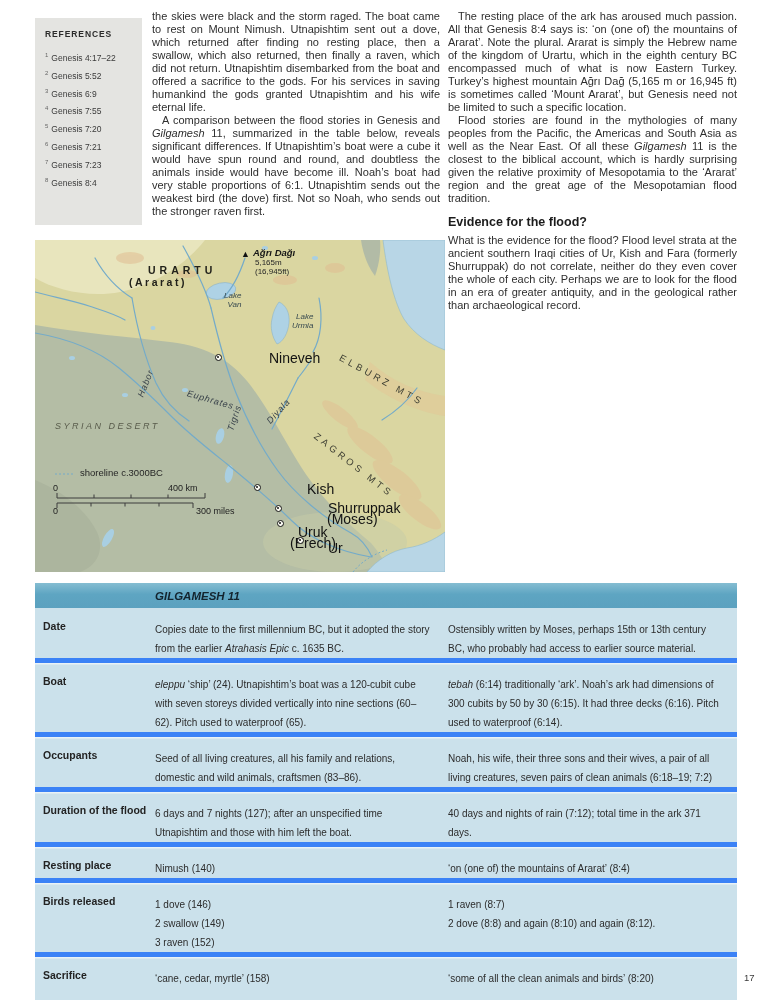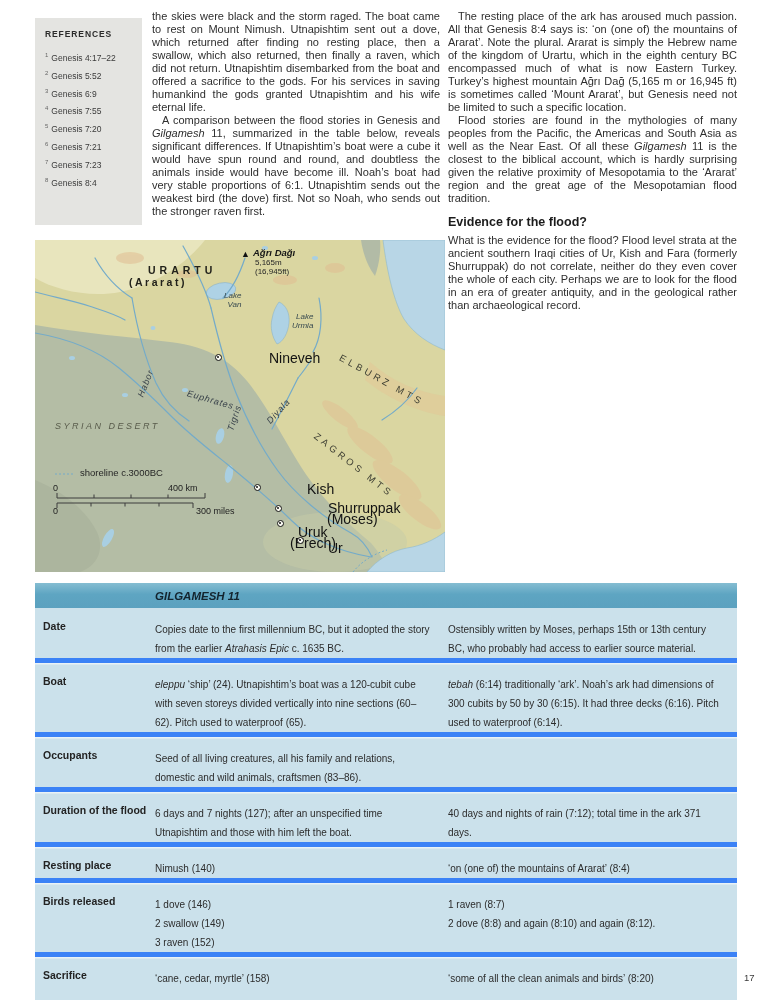--- a/index.html
+++ b/index.html
@@ -220,20 +220,21 @@
         <div class="cell">Ostensibly written by Moses, perhaps 15th or 13th century BC, who probably had access to earlier source material.</div>
       </div>
       <div class="row r-boat">
         <div class="rowlabel">Boat</div>
         <div class="cell"><span class="it">eleppu</span><span> ‘ship’ (24). Utnapishtim’s boat was a 120-cubit cube with seven storeys divided vertically into nine sections (60–62). Pitch used to waterproof (65).</span></div>
         <div class="cell"><span class="it">tebah</span><span> (6:14) traditionally ‘ark’. Noah’s ark had dimensions of 300 cubits by 50 by 30 (6:15). It had three decks (6:16). Pitch used to waterproof (6:14).</span></div>
       </div>
       <div class="row r-occ">
         <div class="rowlabel">Occupants</div>
         <div class="cell">Seed of all living creatures, all his family and relations, domestic and wild animals, craftsmen (83–86).</div>
+        <div class="cell">Noah, his wife, their three sons and their wives, a pair of all living creatures, seven pairs of clean animals (6:18–19; 7:2)</div>
       </div>
       <div class="row r-dur">
         <div class="rowlabel">Duration of the flood</div>
         <div class="cell">6 days and 7 nights (127); after an unspecified time Utnapishtim and those with him left the boat.</div>
         <div class="cell">40 days and nights of rain (7:12); total time in the ark 371 days.</div>
       </div>
       <div class="row r-rest">
         <div class="rowlabel">Resting place</div>
         <div class="cell">Nimush (140)</div>
         <div class="cell">‘on (one of) the mountains of Ararat’ (8:4)</div>

